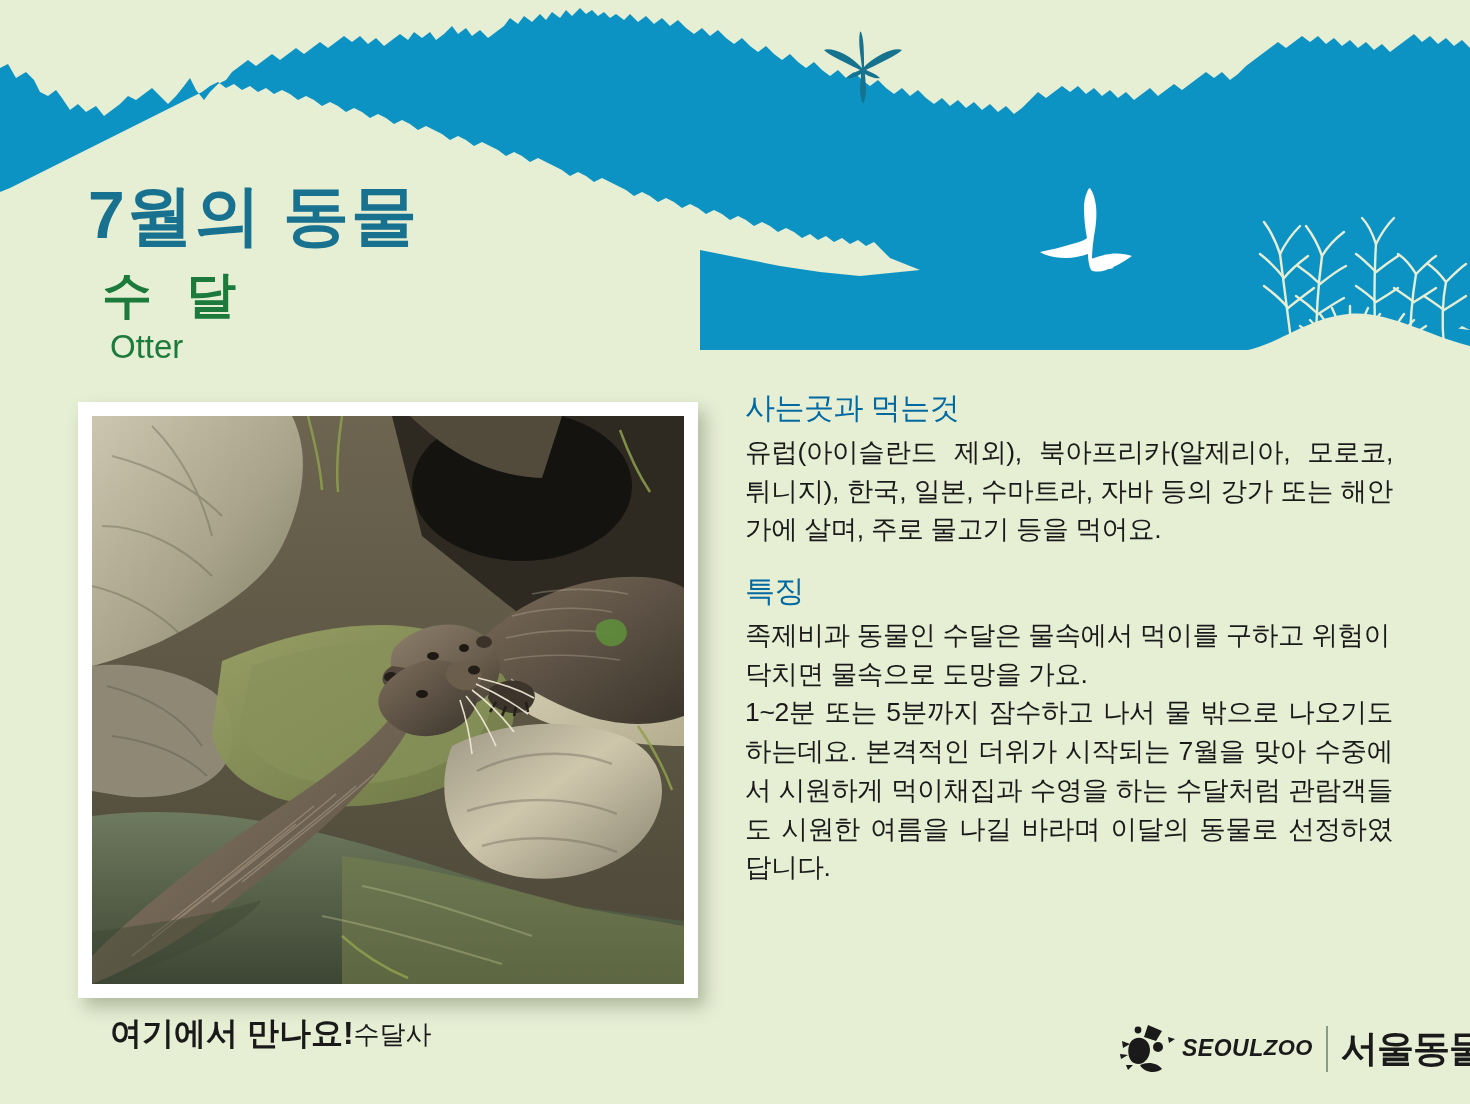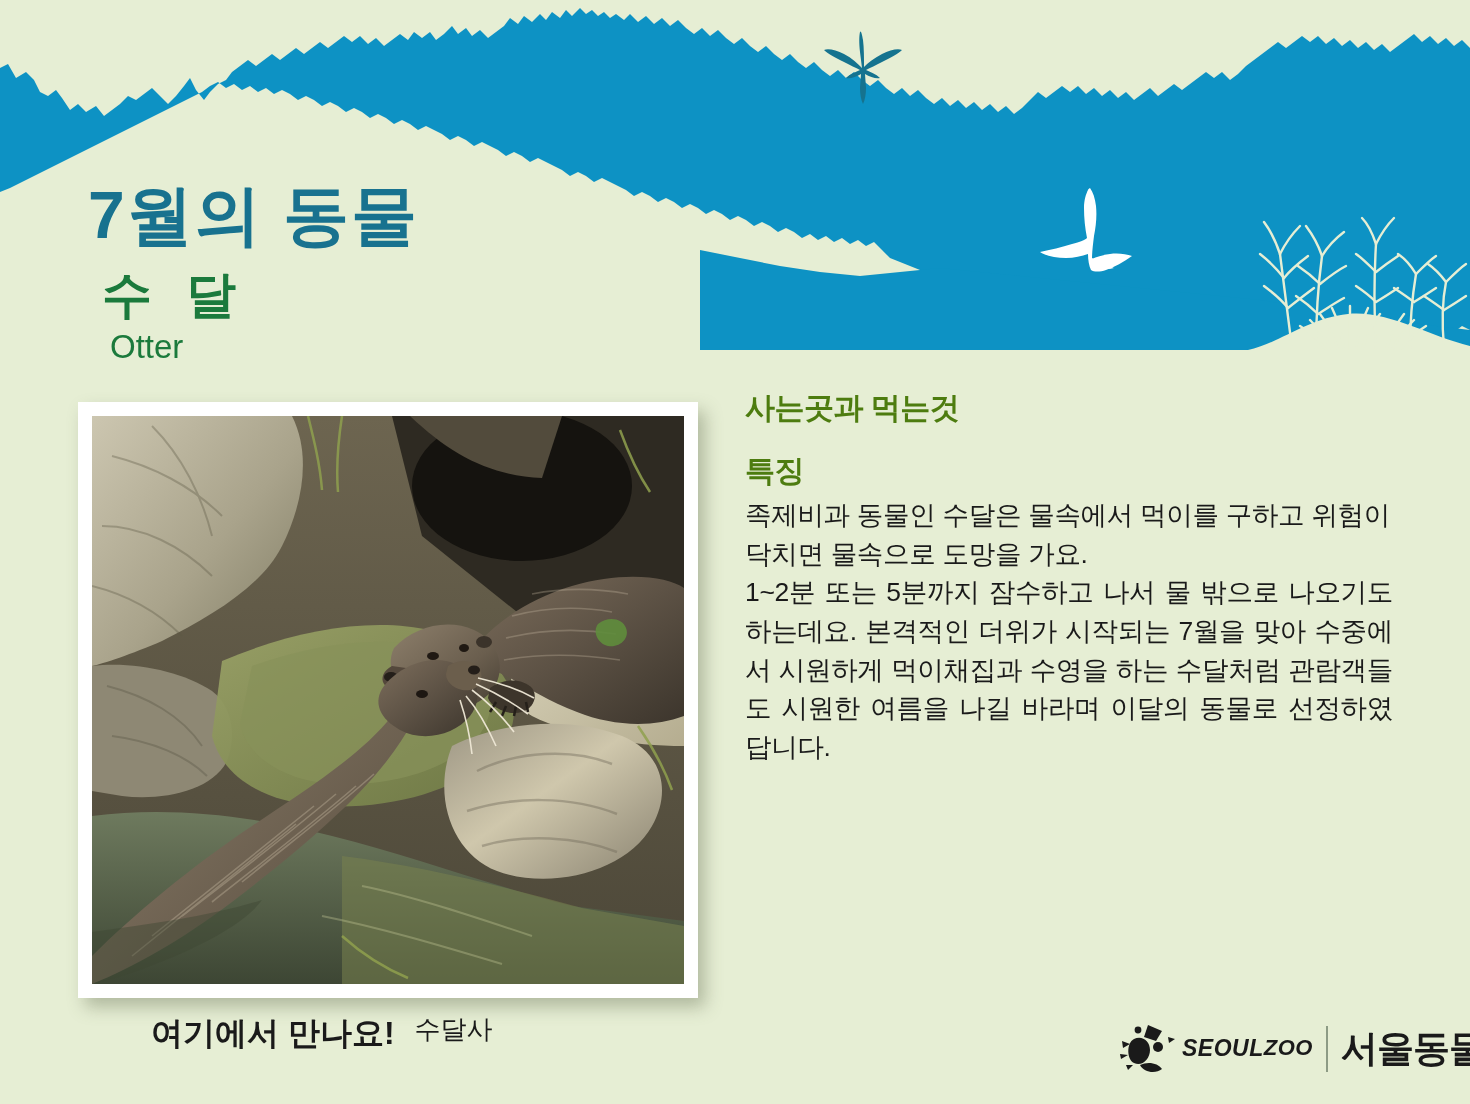--- a/index.html
+++ b/index.html
@@ -83,24 +83,22 @@
     background: #6c6a53;
   }
   .photo svg { display: block; width: 100%; height: 100%; }
 
   
   .caption {
     position: absolute;
     left: 110px;
     top: 1012px;
     display: flex;
-    align-items: flex-start;
-    gap: 20px;
+    align-items: center;
     white-space: nowrap;
-    margin-left: 41px;
   }
   .caption-main {
     font-size: 32px;
     font-weight: bold;
     color: #1a1a1a;
     letter-spacing: 0px;
   }
   .caption-place {
     font-size: 26px;
     font-weight: normal;
@@ -109,22 +107,22 @@
 
   
   .text-col {
     position: absolute;
     left: 745px;
     top: 388px;
     width: 648px;
   }
   .sec-heading {
     font-size: 30px;
-    font-weight: bold;
-    color: #4d7c0f;
+    font-weight: normal;
+    color: #0369a1;
     margin: 0 0 4px 0;
     letter-spacing: -0.5px;
   }
   .sec-body {
     font-size: 26.5px;
     color: #1a1a1a;
     line-height: 1.46;
     margin: 0;
     text-align: justify;
     text-justify: inter-character;
@@ -493,20 +491,21 @@
 
   <div class="caption">
     <span class="caption-main">여기에서 만나요!</span>
     <span class="caption-place">수달사</span>
   </div>
 
   <div class="text-col">
 
     <div class="sec-block">
       <div class="sec-heading">사는곳과 먹는것</div>
+      <p class="sec-body para j">유럽(아이슬란드 제외), 북아프리카(알제리아, 모로코, 튀니지), 한국, 일본, 수마트라, 자바 등의 강가 또는 해안가에 살며, 주로 물고기 등을 먹어요.</p>
     </div>
 
     <div class="sec-block">
       <div class="sec-heading">특징</div>
       <p class="sec-body para l">족제비과 동물인 수달은 물속에서 먹이를 구하고 위험이 닥치면 물속으로 도망을 가요.</p>
       <p class="sec-body para j">1~2분 또는 5분까지 잠수하고 나서 물 밖으로 나오기도 하는데요. 본격적인 더위가 시작되는 7월을 맞아 수중에서 시원하게 먹이채집과 수영을 하는 수달처럼 관람객들도 시원한 여름을 나길 바라며 이달의 동물로 선정하였답니다.</p>
     </div>
 
   </div>
 

